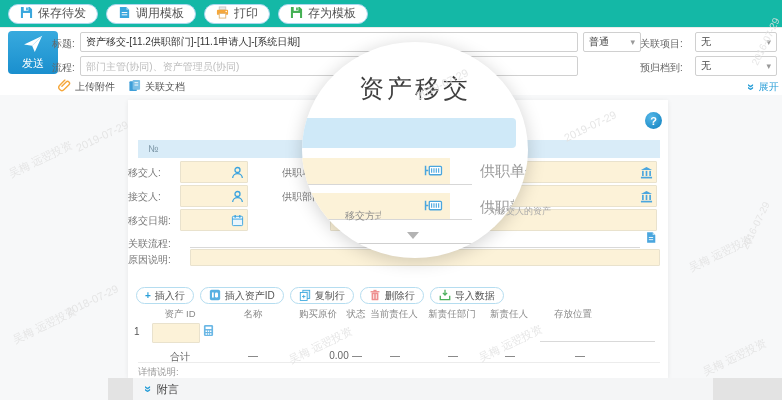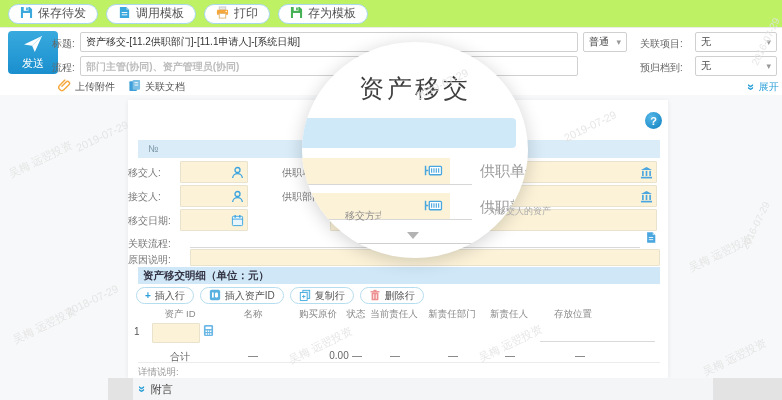--- a/index.html
+++ b/index.html
@@ -1,21 +1,21 @@
 <!DOCTYPE html>
 <html><head>
 <meta charset="utf-8">
 <style>
   *{margin:0;padding:0;box-sizing:border-box}
   html,body{background:#fff}
   body{font-family:"Liberation Sans","DejaVu Sans",sans-serif;color:#444}
   .screen{position:relative;width:782px;height:400px;background:#fff;overflow:hidden;font-size:10px}
 
   
-  .toolbar{position:absolute;left:0;top:0;width:782px;height:28px;background:#bef264;border-bottom:1px solid #ebebeb;display:flex;align-items:center;gap:8px;padding-left:8px;z-index:2}
+  .toolbar{position:absolute;left:0;top:0;width:782px;height:28px;background:#14b8a6;border-bottom:1px solid #ebebeb;display:flex;align-items:center;gap:8px;padding-left:8px;z-index:2}
   .pill{display:inline-flex;align-items:center;gap:5px;height:20px;padding:0 11px;border:1px solid #a9d7ee;border-radius:11px;background:#fff;color:#555;font-size:12px;cursor:pointer;white-space:nowrap}
 
   
   .sendbar{position:absolute;left:0;top:28px;width:782px;height:50px;background:#fff;z-index:2}
   .send-btn{position:absolute;left:8px;top:3px;width:50px;height:43px;border-radius:4px;background:linear-gradient(#38aade,#1a8fce);display:flex;flex-direction:column;align-items:center;justify-content:center;gap:1px;color:#fff;font-size:11px;cursor:pointer}
   .lbl{position:absolute;color:#666;font-size:10px;white-space:nowrap}
   .tin{position:absolute;height:20px;border:1px solid #d0d0d0;background:#fff;font-size:10px;color:#333;padding:0 5px;border-radius:2px;font-family:inherit}
   .tin::placeholder{color:#bdbdbd}
   .dd{position:absolute;height:20px;border:1px solid #d0d0d0;background:#fff;border-radius:2px;display:flex;align-items:center;justify-content:space-between;padding:0 5px;color:#444;cursor:pointer}
   .caret{color:#999;font-size:9px;line-height:1}
@@ -37,21 +37,21 @@
   .fld .ic{position:absolute;right:3px;top:4px}
   .uline{position:absolute;border-bottom:1px solid #d9d9d9}
   .sec-bar{position:absolute;left:10px;top:167px;width:522px;height:17px;background:#cfe7f7;color:#334;font-weight:bold;line-height:17px;padding-left:5px;font-size:10.5px}
   .pillrow{position:absolute;left:8px;top:187px;display:flex;gap:6px}
   .pill-sm{display:inline-flex;align-items:center;gap:4px;height:17px;padding:0 8px;border:1px solid #b5ddf0;border-radius:9px;background:#fff;color:#555;font-size:10px;cursor:pointer;white-space:nowrap}
   .col-h{position:absolute;transform:translateX(-50%);color:#888;font-size:9.5px;white-space:nowrap}
   .tot{position:absolute;transform:translateX(-50%);color:#666;font-size:10px;white-space:nowrap}
 
   
   .foot-dark{position:absolute;left:108px;top:378px;width:674px;height:22px;background:#e3e3e3;z-index:6}
-  .foot-light{position:absolute;left:133px;top:378px;width:580px;height:22px;background:#f4f5f6;z-index:6;display:flex;align-items:center;gap:5px;padding-left:6px;color:#444;font-size:11px}
+  .foot-light{position:absolute;left:133px;top:378px;width:580px;height:22px;background:#f4f5f6;z-index:6;display:flex;align-items:center;gap:5px;padding-left:12px;color:#444;font-size:11px}
 
   
   .wm{position:absolute;color:#e2e2e2;opacity:.85;font-size:11px;white-space:nowrap;pointer-events:none;z-index:5}
   .wm.steep{font-size:10px}
 
   
   .circle{position:absolute;left:302px;top:42px;width:226px;height:216px;border-radius:50%;background:#fff;box-shadow:0 3px 18px rgba(0,0,0,.18);overflow:hidden;z-index:10}
   .mag-title{position:absolute;left:0;top:30px;width:226px;text-align:center;font-size:25px;letter-spacing:3px;color:#3f3f3f}
   .mag-bar{position:absolute;left:-12px;top:76px;width:226px;height:30px;background:#cfe9f8;border-radius:4px}
   .mag-fld{position:absolute;left:-10px;width:180px;height:27px;border-bottom:1px solid #d7d7d7}
@@ -113,31 +113,31 @@
   <div class="sendbar">
     <div class="send-btn">
       <span><svg width="22" height="18" viewBox="0 0 22 20">
             <path d="M1 10.5 L21 1 L13 19 L10 12 Z" fill="#fff"></path>
             <path d="M10 12 L21 1" stroke="#bfe4f7" stroke-width="1"></path>
           </svg></span>
       <span>发送</span>
     </div>
     <span class="lbl" style="left:52px;top:9px">标题:</span>
     <input class="tin" style="left: 80px; top: 4px; width: 498px;" readonly="" value="资产移交-[11.2供职部门]-[11.1申请人]-[系统日期]">
-    <div class="dd" style="left:583px;top:4px;width:44px">
+    <div class="dd" style="left:583px;top:4px;width:58px">
       <span>普通</span>
       <span class="caret">▾</span>
     </div>
     <span class="lbl" style="left:640px;top:9px">关联项目:</span>
     <div class="dd" style="left:695px;top:4px;width:82px">
       <span>无</span>
       <span class="caret">▾</span>
     </div>
     <span class="lbl" style="left:52px;top:33px">流程:</span>
-    <input class="tin" style="left: 80px; top: 28px; width: 498px; font-weight: bold;" placeholder="部门主管(协同)、资产管理员(协同)">
+    <input class="tin" style="left: 80px; top: 28px; width: 498px;" placeholder="部门主管(协同)、资产管理员(协同)">
     <span class="lbl" style="left:640px;top:33px">预归档到:</span>
     <div class="dd" style="left:695px;top:28px;width:82px">
       <span>无</span>
       <span class="caret">▾</span>
     </div>
   </div>
 
   <div class="attachbar">
     <div class="linkish" style="left:58px;top:1px">
       <span><svg width="13" height="13" viewBox="0 0 14 14">
@@ -219,21 +219,20 @@
     <div class="uline" style="left:62px;top:132px;width:450px;height:16px"></div>
     <span style="position:absolute;left:517px;top:131px"><svg width="12" height="13" viewBox="0 0 14 14">
           <path d="M2.5 1 h6.5 l3 3 v9 H2.5 Z" fill="#4aa6de"></path>
           <path d="M9 1 l3 3 h-3 Z" fill="#bfe2f5"></path>
           <path d="M4.5 7 h5 M4.5 9.5 h5" stroke="#fff"></path>
         </svg></span>
 
     <span class="frm-lbl" style="left:0;top:153px">原因说明:</span>
     <div class="fld cream" style="left:62px;top:149px;width:470px;height:17px"></div>
 
-    <div class="sec-bar">资产移交明细（单位：元）</div>
     <div class="pillrow">
       <div class="pill-sm">
         <span style="color:#2a9fd8;font-weight:bold">+</span>
         <span>插入行</span>
       </div>
       <div class="pill-sm">
         <span><svg width="12" height="12" viewBox="0 0 14 14">
               <rect x="1" y="1" width="12" height="12" rx="2" fill="#59b1e2"></rect>
               <g fill="#fff">
                 <rect x="3.5" y="4" width="2" height="6"></rect>
@@ -254,20 +253,27 @@
         <span><svg width="12" height="12" viewBox="0 0 14 14">
               <rect x="3" y="4.2" width="8" height="9" rx="1" fill="#ee8f8f"></rect>
               <rect x="1.8" y="2.4" width="10.4" height="1.6" fill="#ee8f8f"></rect>
               <rect x="5.2" y="1" width="3.6" height="1.6" fill="#ee8f8f"></rect>
               <g stroke="#fff">
                 <line x1="5.5" y1="6" x2="5.5" y2="11.5"></line>
                 <line x1="8.5" y1="6" x2="8.5" y2="11.5"></line>
               </g>
             </svg></span>
         <span>删除行</span>
+      </div>
+      <div class="pill-sm">
+        <span><svg width="12" height="12" viewBox="0 0 14 14">
+              <path d="M7 1 v6 M4.5 4.5 L7 7.2 L9.5 4.5" stroke="#4cb05c" stroke-width="1.5" fill="none"></path>
+              <path d="M1.5 8 v4.5 h11 V8" stroke="#4cb05c" stroke-width="1.5" fill="none"></path>
+            </svg></span>
+        <span>导入数据</span>
       </div>
     </div>
 
     <span class="col-h" style="left:52px;top:208px">资产 ID</span>
     <span class="col-h" style="left:125px;top:208px">名称</span>
     <span class="col-h" style="left:190px;top:208px">购买原价</span>
     <span class="col-h" style="left:228px;top:208px">状态</span>
     <span class="col-h" style="left:266px;top:208px">当前责任人</span>
     <span class="col-h" style="left:324px;top:208px">新责任部门</span>
     <span class="col-h" style="left:381px;top:208px">新责任人</span>

